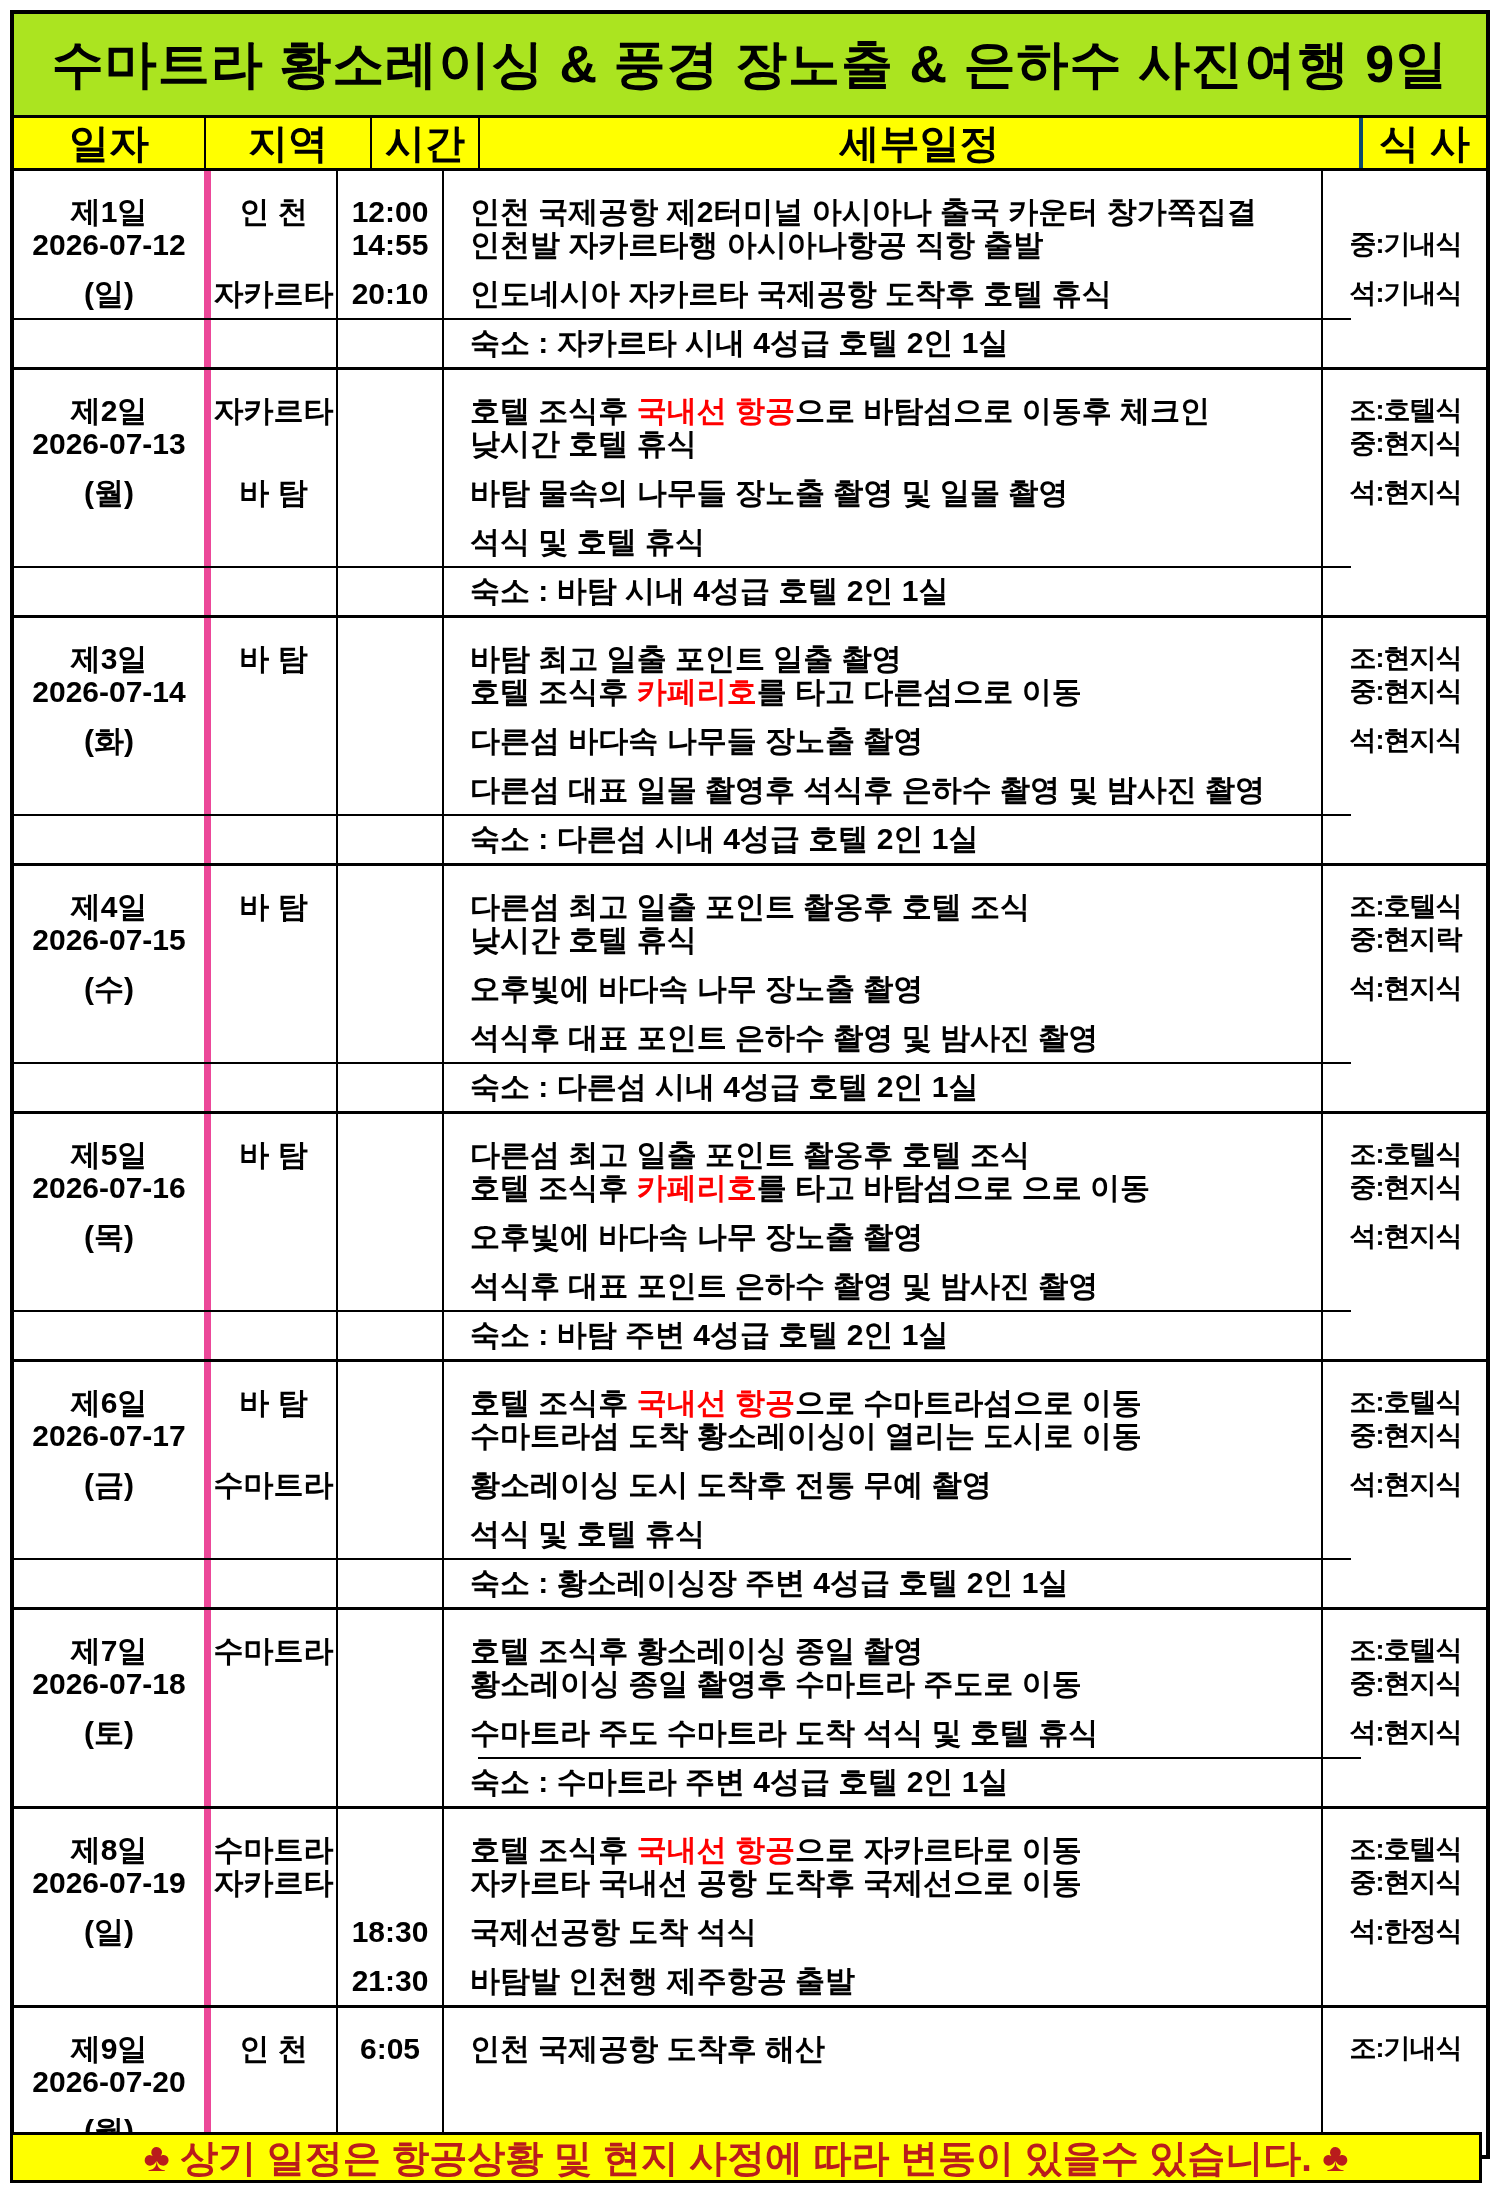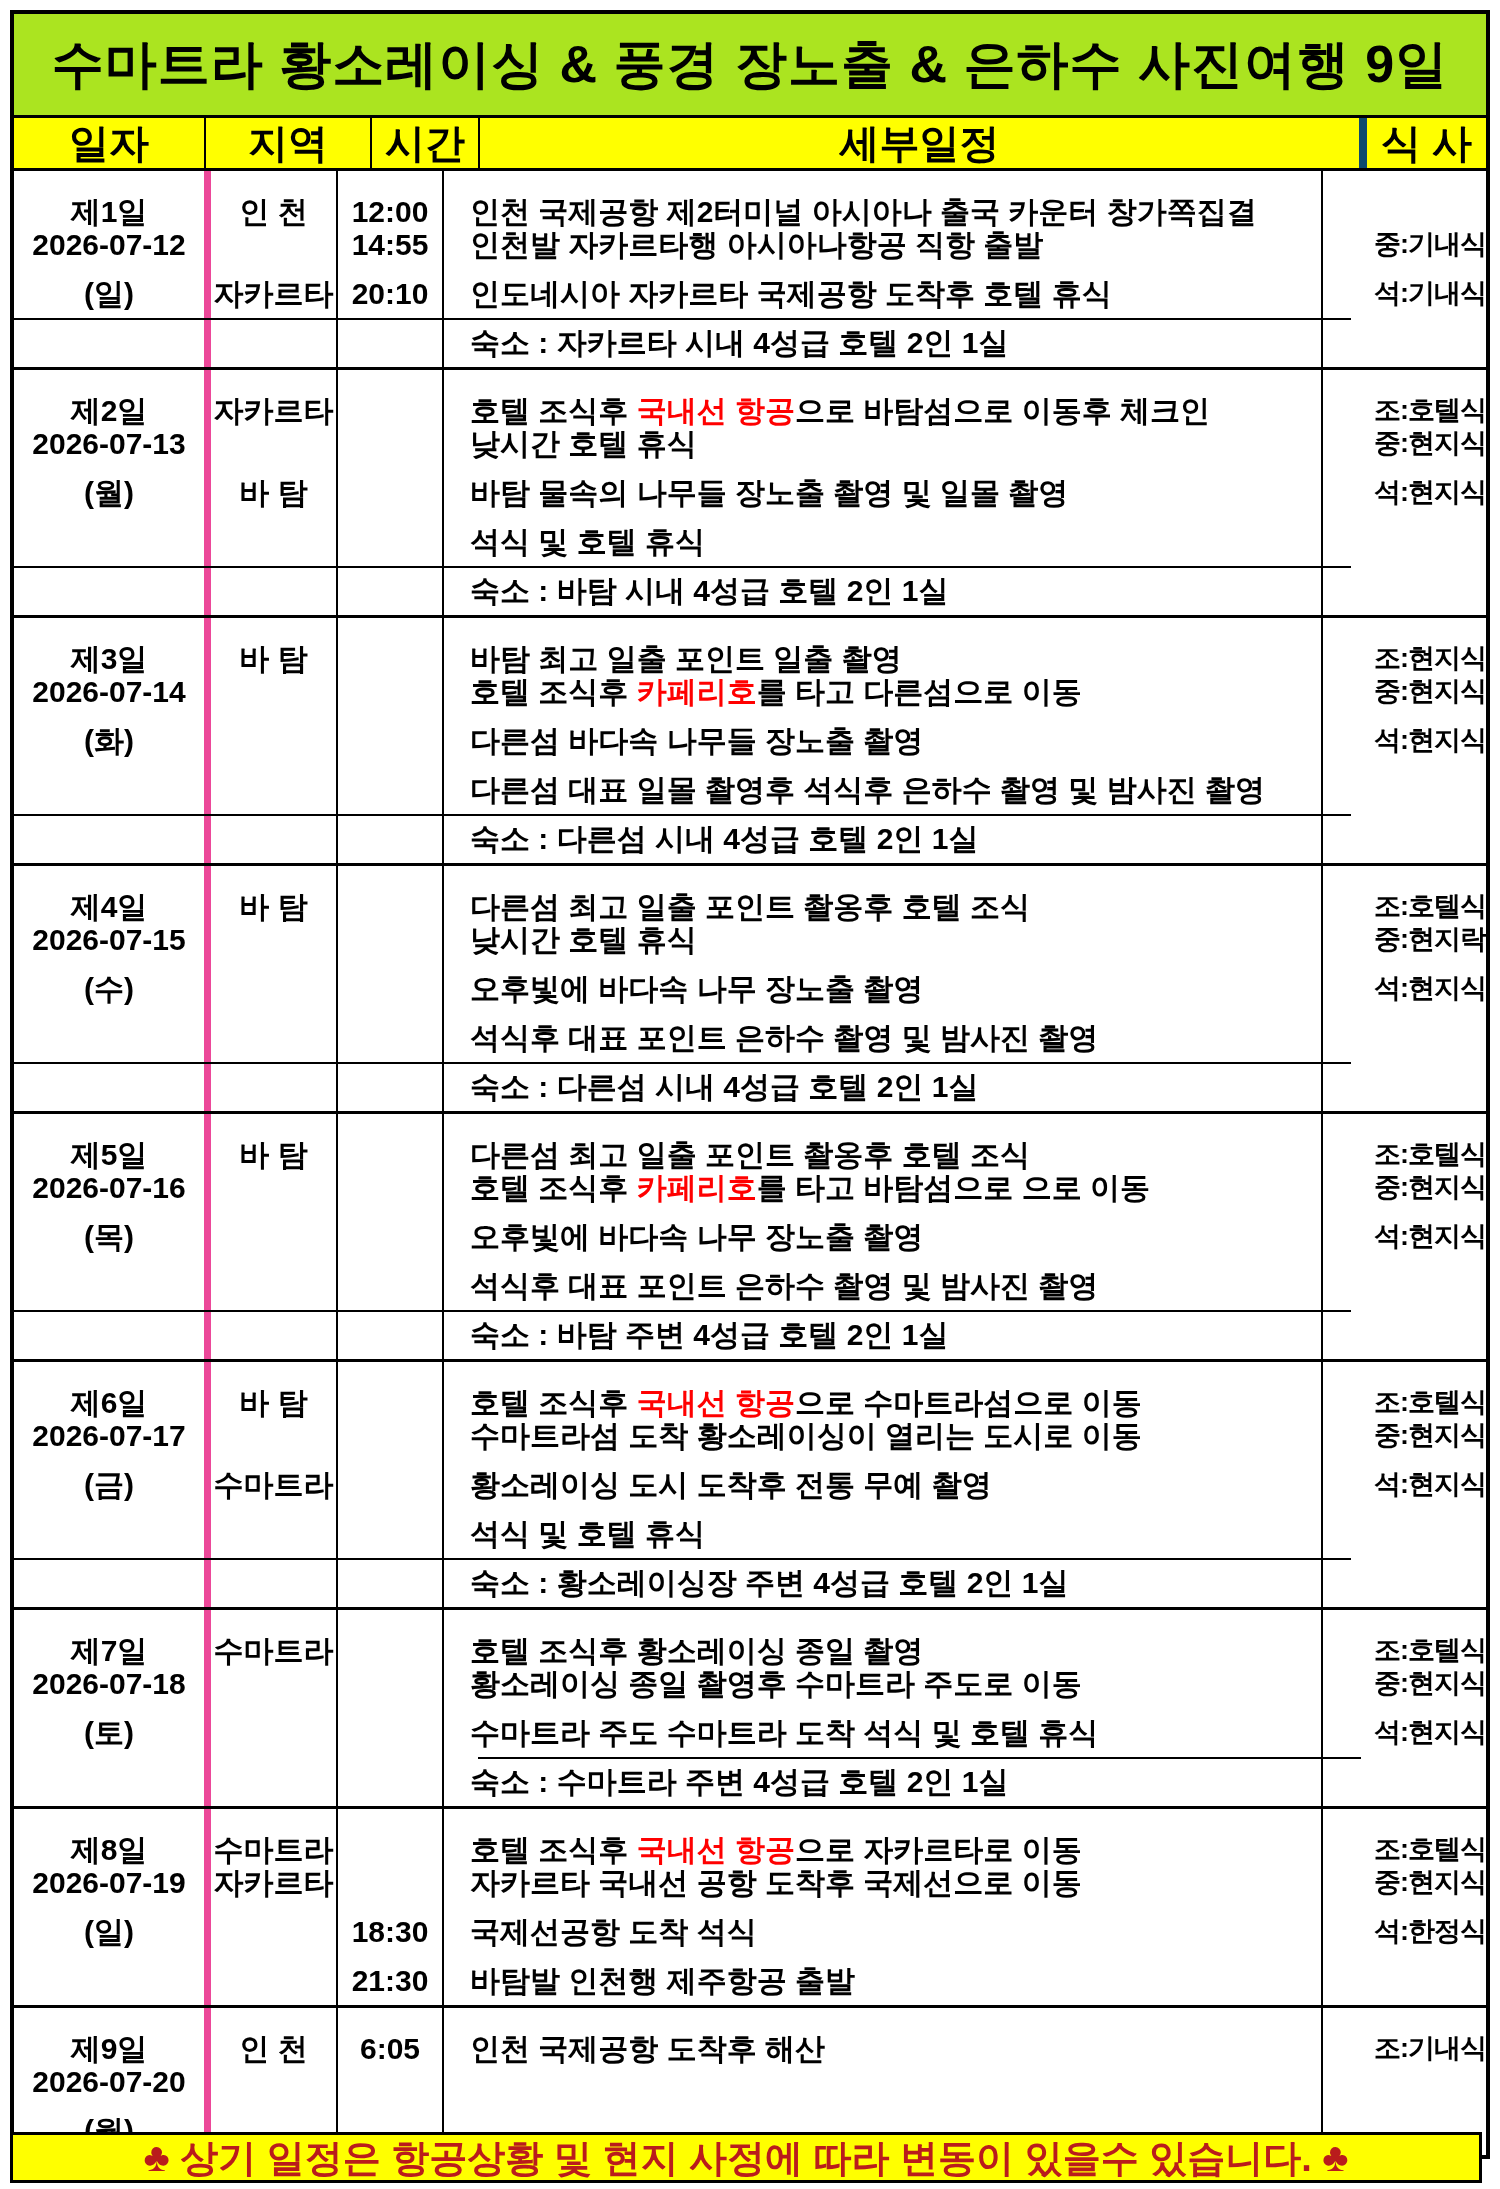--- a/index.html
+++ b/index.html
@@ -15,26 +15,26 @@
   .col{position:relative;height:100%;box-sizing:border-box;}
   .c-date{width:190px}
   .c-region{width:132px;border-left:7px solid #ec4899}
   .c-time{width:106px;border-left:2px solid #000}
   .c-details{width:879px;border-left:2px solid #000}
   .c-meals{flex:1;border-left:2px solid #000}
   .hdr-date{width:190px}
   .hdr-region{width:164px;border-left:2px solid #000}
   .hdr-time{width:106px;border-left:2px solid #000}
   .hdr-details{width:879px;border-left:2px solid #000}
-  .hdr-meals{flex:1;border-left:8px solid #0c4a6e}
+  .hdr-meals{flex:1;border-left:4px solid #0c4a6e}
   .line{position:absolute;left:0;width:100%;height:49px;line-height:49px;text-align:center;
         font-size:30px;white-space:nowrap;}
   .drow{position:absolute;left:0;width:100%;height:49px;line-height:49px;text-align:left;
         padding-left:26px;box-sizing:border-box;font-size:30px;white-space:nowrap;overflow:visible;}
-  .meal{ text-align:right;padding-left:2px;box-sizing:border-box;font-size:27px;letter-spacing:-1px;}
+  .meal{ text-align:center;padding-left:2px;box-sizing:border-box;font-size:27px;letter-spacing:-1px;}
   .r1{top:16px}.r2{top:49px}.r3{top:98px}.r4{top:147px}.r5{top:196px}
   .red{color:#ff0000;}
   .sep{position:absolute;height:0;border-top:2px solid #000;}
   .sep-full{left:0;width:1337px}
   .sep-detail{left:464px;width:883px}
   .s4{top:147px}.s5{top:196px}
   .footer{position:absolute;left:10px;top:2132px;width:1466px;height:45px;border:3px solid #000;
           background:#ffff00;text-align:center;line-height:45px;font-size:38px;font-weight:bold;
           color:#b91c1c;white-space:nowrap;}
   .club{font-size:40px;}

